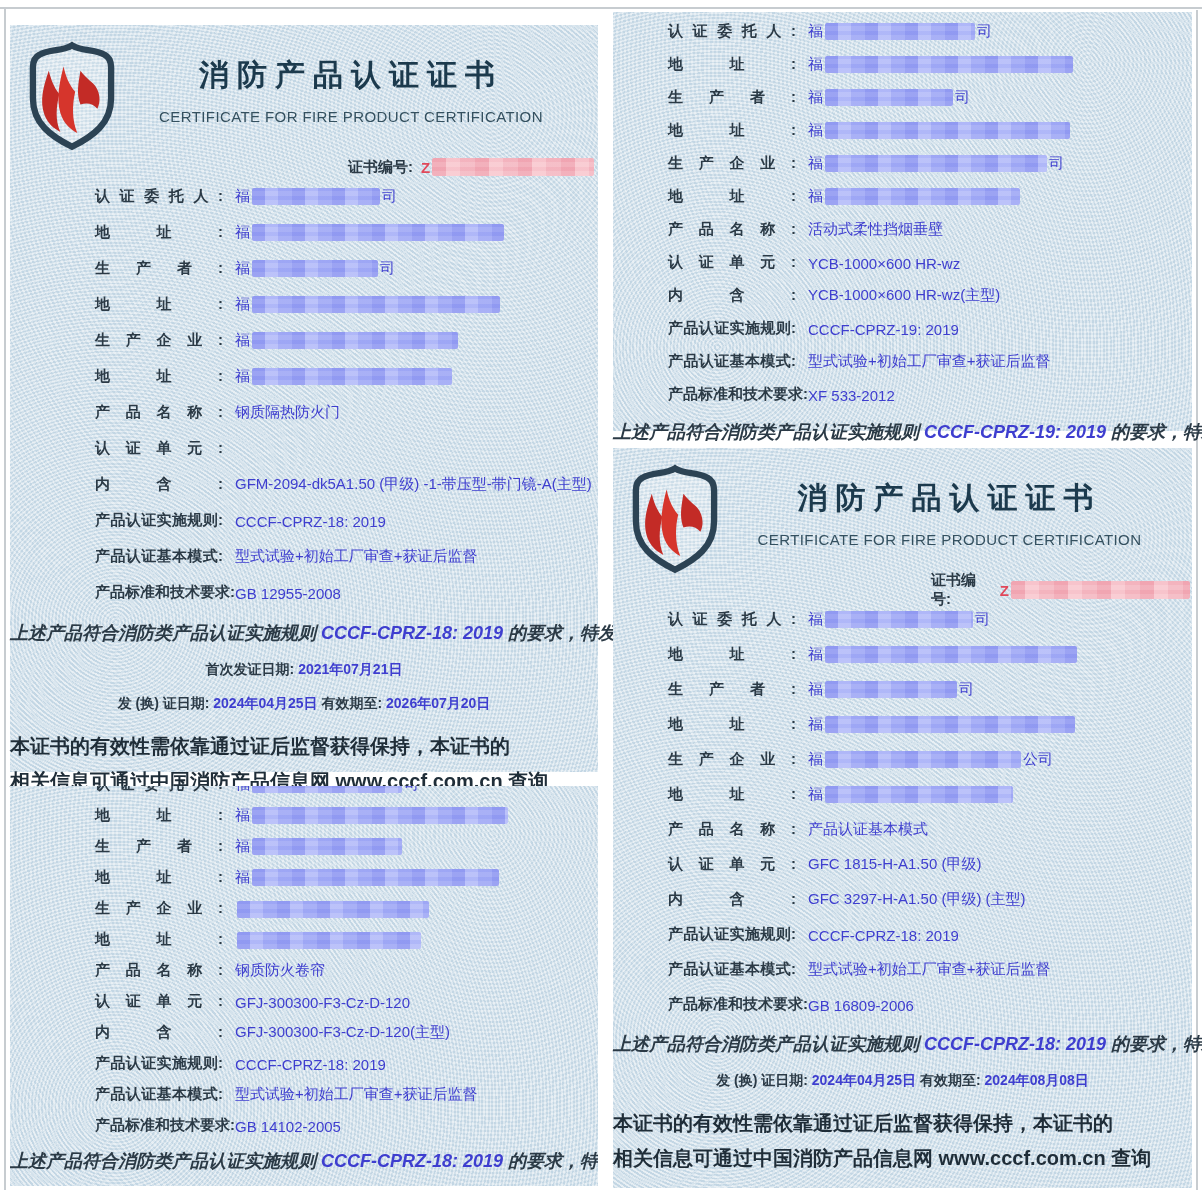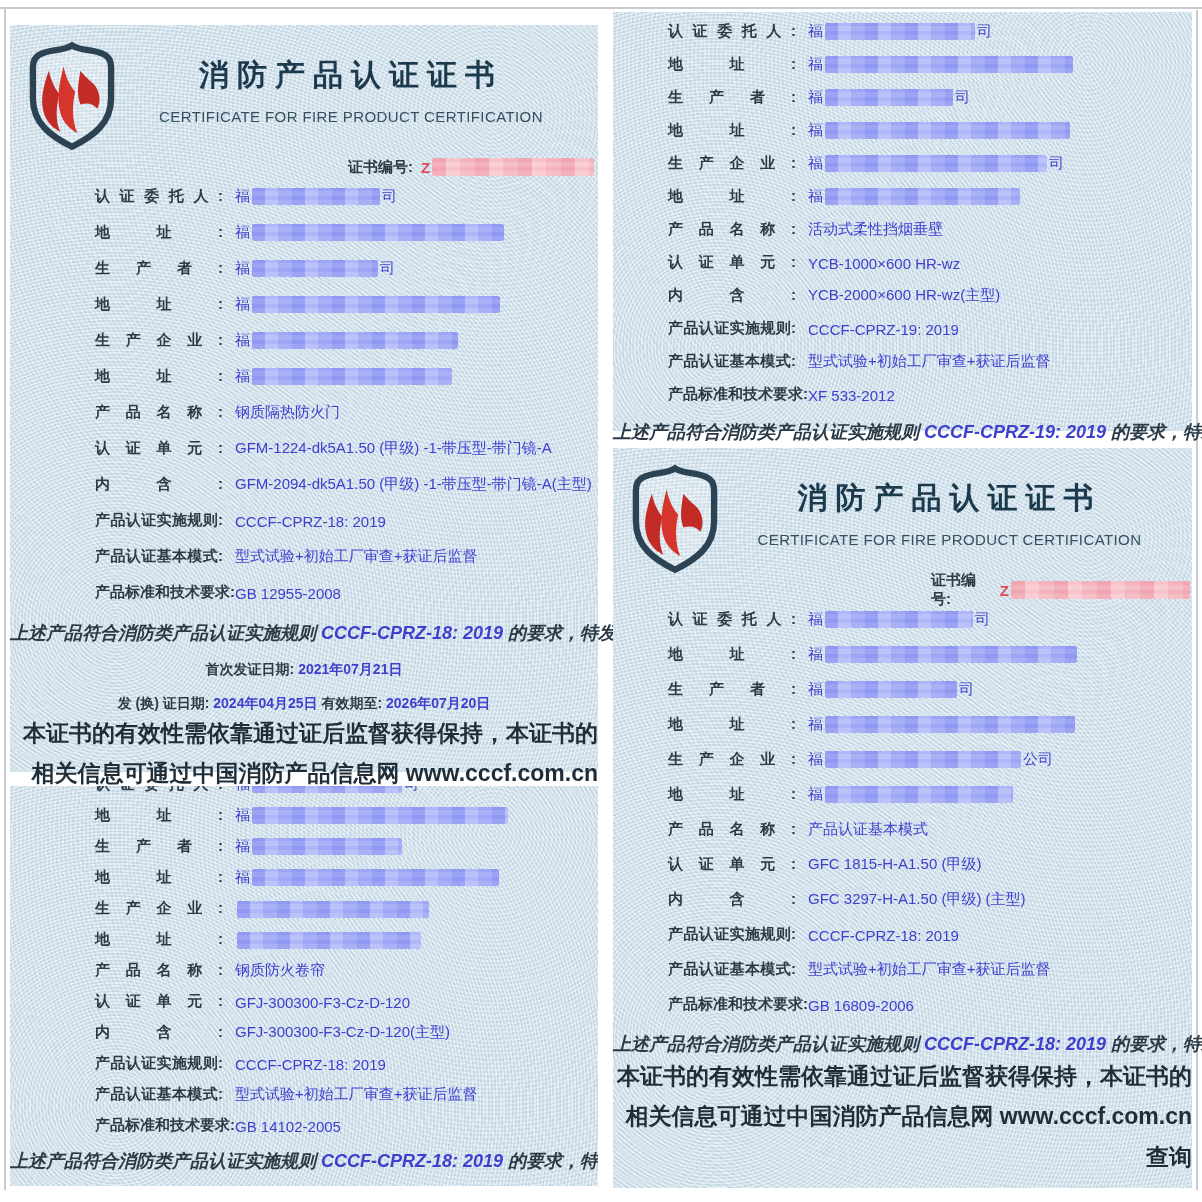--- a/index.html
+++ b/index.html
@@ -54,21 +54,21 @@
     height:18px;vertical-align:-5px;background-color:#f6ccd2;
     background-image:
       repeating-linear-gradient(90deg, rgba(236,128,148,.45) 0 14px, rgba(250,196,204,.55) 14px 28px, rgba(242,160,175,.45) 28px 43px),
       repeating-linear-gradient(0deg, rgba(255,255,255,.25) 0 5px, rgba(230,120,140,.10) 5px 9px);
   }
 
   .statement{text-align:center;font-size:18px;font-weight:700;color:#2b3a46;margin-top:10px;white-space:nowrap;font-style:italic;}
   .cert-tr .statement,.cert-bl .statement{margin-top:5px;}
   .blue{color:#3e3ecf;font-weight:700;}
   .dateline{text-align:center;font-size:14px;font-weight:700;color:#2b3a46;margin-top:16px;}
-  .footer{ text-align:right;font-size:23px;font-weight:700;color:#1f2d38;line-height:1.75;}
+  .footer{ text-align:left;font-size:20px;font-weight:700;color:#1f2d38;margin-top:16px;line-height:1.75;}
 
   .cut-row{margin-top:-9px;}
 </style>
 </head>
 <body>
 
 <div class="edge edge-top"></div>
 <div class="edge edge-left"></div>
 <div class="edge edge-right"></div>
 
@@ -114,21 +114,20 @@
     <div class="row">
       <span class="lbl">地址:</span>
       <span class="val"><span class="pre">福</span><span class="redact" style="width:200px"></span><span class="suf"></span></span>
     </div>
     <div class="row">
       <span class="lbl">产品名称:</span>
       <span class="val">钢质隔热防火门</span>
     </div>
     <div class="row">
       <span class="lbl">认证单元:</span>
-      <span class="val">GFM-1224-dk5A1.50 (甲级) -1-带压型-带门镜-A</span>
     </div>
     <div class="row">
       <span class="lbl">内含:</span>
       <span class="val">GFM-2094-dk5A1.50 (甲级) -1-带压型-带门镜-A(主型)</span>
     </div>
     <div class="row">
       <span class="lbl">产品认证实施规则:</span>
       <span class="val">CCCF-CPRZ-18: 2019</span>
     </div>
     <div class="row">
@@ -184,21 +183,21 @@
     <div class="row">
       <span class="lbl">产品名称:</span>
       <span class="val">活动式柔性挡烟垂壁</span>
     </div>
     <div class="row">
       <span class="lbl">认证单元:</span>
       <span class="val">YCB-1000×600 HR-wz</span>
     </div>
     <div class="row">
       <span class="lbl">内含:</span>
-      <span class="val">YCB-2000×600 HR-wz(主型)</span>
+      <span class="val">YCB-1000×600 HR-wz(主型)</span>
     </div>
     <div class="row">
       <span class="lbl">产品认证实施规则:</span>
       <span class="val">CCCF-CPRZ-19: 2019</span>
     </div>
     <div class="row">
       <span class="lbl">产品认证基本模式:</span>
       <span class="val">型式试验+初始工厂审查+获证后监督</span>
     </div>
     <div class="row">
@@ -331,17 +330,20 @@
       <span class="val">型式试验+初始工厂审查+获证后监督</span>
     </div>
     <div class="row">
       <span class="lbl">产品标准和技术要求:</span>
       <span class="val">GB 16809-2006</span>
     </div>
   </div>
   <div class="statement">
     <span>上述产品符合消防类产品认证实施规则</span> <span class="blue">CCCF-CPRZ-18: 2019</span> <span>的要求，特发此证</span>
   </div>
+  <div class="dateline">
+    <span>发 (换) 证日期:</span> <span class="blue">2024年04月25日</span> <span>有效期至:</span> <span class="blue">2024年08月08日</span>
+  </div>
   <div class="footer">
     <div>本证书的有效性需依靠通过证后监督获得保持，本证书的</div>
     <div>相关信息可通过中国消防产品信息网 www.cccf.com.cn 查询</div>
   </div>
 </section>
 
 </body></html>

